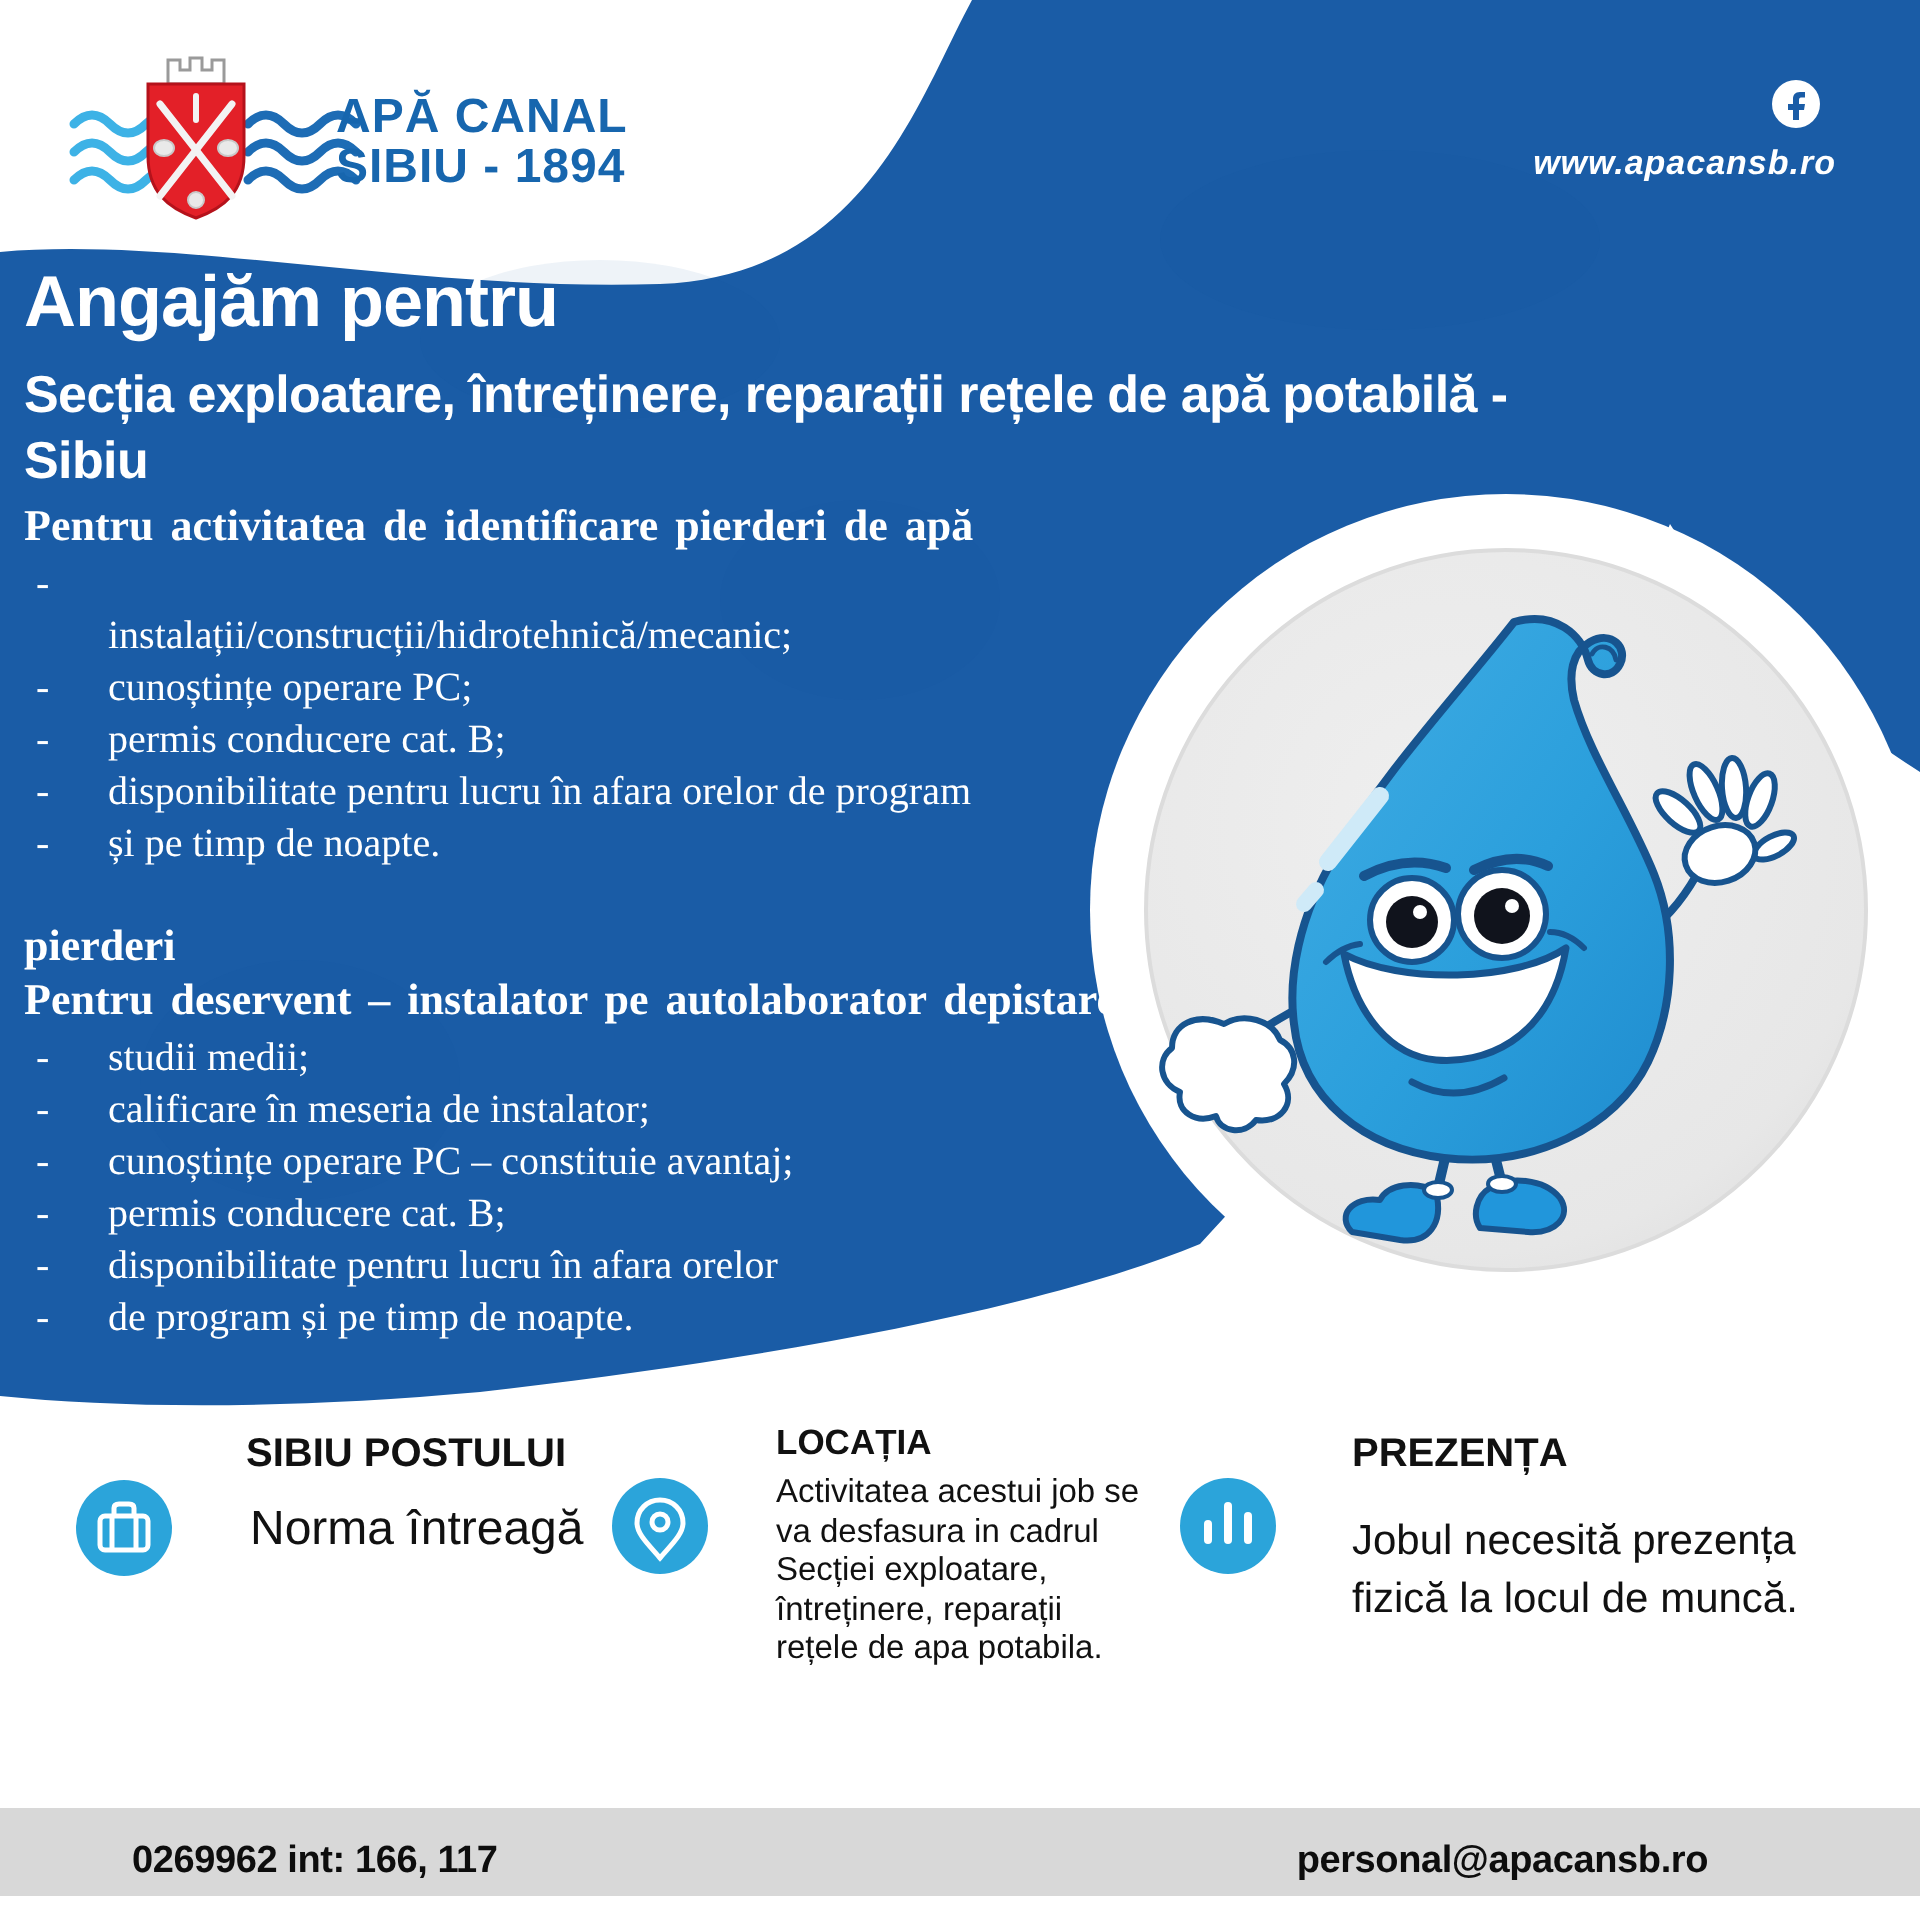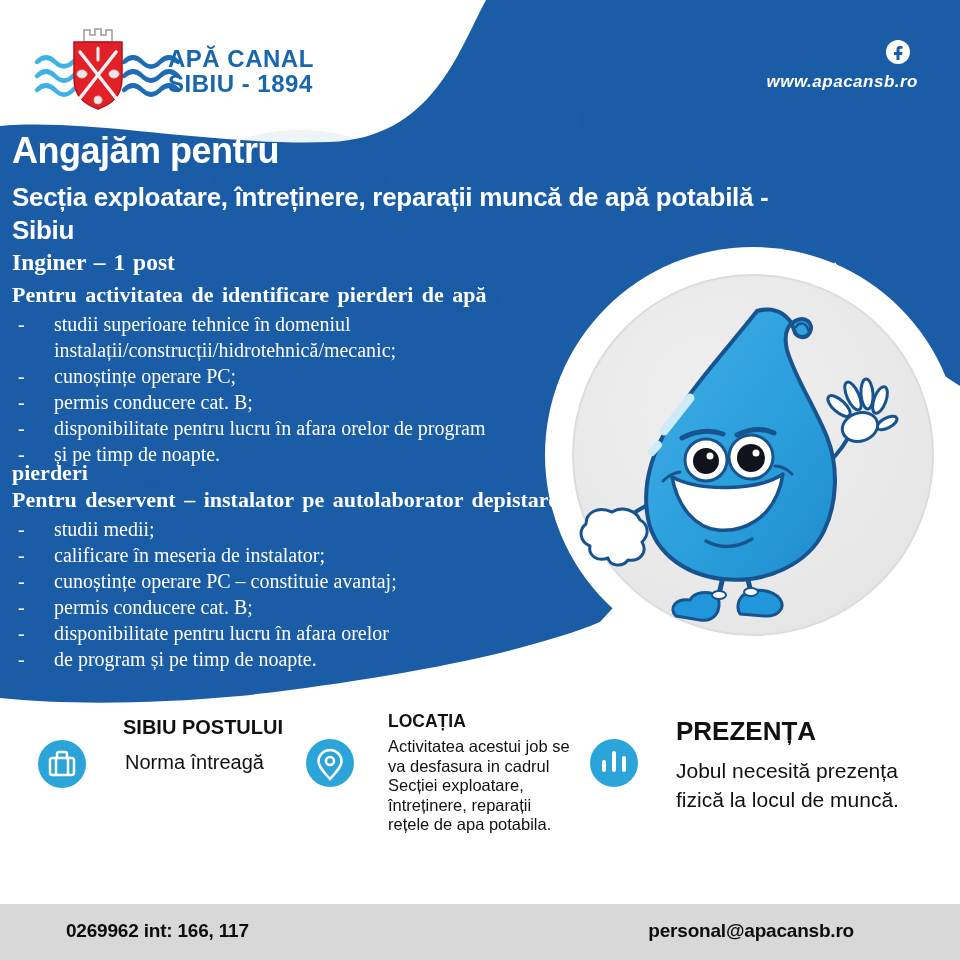--- a/index.html
+++ b/index.html
@@ -22,21 +22,21 @@
   .job-intro{font-size:22px;font-weight:bold;word-spacing:3px;line-height:27px;}
   .job-lines{margin-top:3px;}
   .jline{display:flex;font-size:20px;line-height:26px;}
   .jdash{width:36px;flex:0 0 36px;padding-left:6px;}
 
   
   .det-title{font-weight:bold;color:#111;}
   .det-text{color:#111;}
 
   
-  #footer-bar{position:absolute;left:0;top:904px;width:960px;height:56px;background:#d8d8d8;z-index:2;}
+  #footer-bar{position:absolute;left:0;top:904px;width:960px;height:44px;background:#d8d8d8;z-index:2;}
   .footer-text{position:absolute;top:16px;font-weight:bold;font-size:19px;color:#0d0d0d;letter-spacing:-.2px;}
 </style>
 </head>
 <body>
 
 <div id="page">
 
   <svg id="bg" width="960" height="960" viewBox="0 0 960 960">
     <defs>
       <radialGradient id="gplate" cx="42%" cy="38%" r="75%">
@@ -196,29 +196,27 @@
   </svg>
 
   <div class="abs logo-text" style="left:168px;top:47px;">
     <div>APĂ CANAL</div>
     <div>SIBIU - 1894</div>
   </div>
 
   <div class="abs site-link" style="left:748px;top:72px;width:170px;text-align:right;font-style:italic;">www.apacansb.ro</div>
 
   <div class="abs hero-title" style="left:12px;top:130px;">Angajăm pentru</div>
-  <div class="abs hero-sub" style="left:12px;top:181px;">Secția exploatare, întreținere, reparații muncă de apă potabilă - Sibiu</div>
+  <div class="abs hero-sub" style="left:12px;top:181px;">Secția exploatare, întreținere, reparații rețele de apă potabilă - Sibiu</div>
 
   <div class="abs job" style="left:12px;top:249px;">
-    <div class="job-title">Inginer  – 1 post</div>
     <div class="job-intro">Pentru activitatea de identificare pierderi de apă</div>
     <div class="job-lines">
       <div class="jline">
           <span class="jdash">-</span>
-          <span>studii superioare tehnice în domeniul</span>
         </div>
       <div class="jline">
           <span class="jdash"></span>
           <span>instalații/construcții/hidrotehnică/mecanic;</span>
         </div>
       <div class="jline">
           <span class="jdash">-</span>
           <span>cunoștințe operare PC;</span>
         </div>
       <div class="jline">
@@ -261,26 +259,26 @@
           <span>disponibilitate pentru lucru în afara orelor</span>
         </div>
       <div class="jline">
           <span class="jdash">-</span>
           <span>de program și pe timp de noapte.</span>
         </div>
     </div>
   </div>
 
   <div class="abs det-title" style="left:123px;top:716px;font-size:20px;">SIBIU POSTULUI</div>
-  <div class="abs det-text" style="left:125px;top:751px;font-size:20px;text-align:right;">Norma întreagă</div>
+  <div class="abs det-text" style="left:125px;top:751px;font-size:24px;text-align:right;">Norma întreagă</div>
 
   <div class="abs det-title" style="left:388px;top:711px;font-size:17.5px;">LOCAȚIA</div>
   <div class="abs det-text" style="left:388px;top:737px;font-size:16.5px;line-height:19.5px;width:182px;">Activitatea acestui job se va desfasura in cadrul Secției exploatare, întreținere, reparații rețele de apa potabila.</div>
 
-  <div class="abs det-title" style="left:676px;top:716px;font-size:26px;text-align:center;">PREZENȚA</div>
+  <div class="abs det-title" style="left:676px;top:716px;font-size:20px;text-align:center;">PREZENȚA</div>
   <div class="abs det-text" style="left:676px;top:756px;font-size:21px;line-height:29px;width:250px;">Jobul necesită prezența fizică la locul de muncă.</div>
 
   <div id="footer-bar">
     <div class="footer-text" style="left:66px;">0269962 int: 166, 117</div>
     <div class="footer-text" style="right:106px;">personal@apacansb.ro</div>
   </div>
 
 </div>
 
 </body></html>

